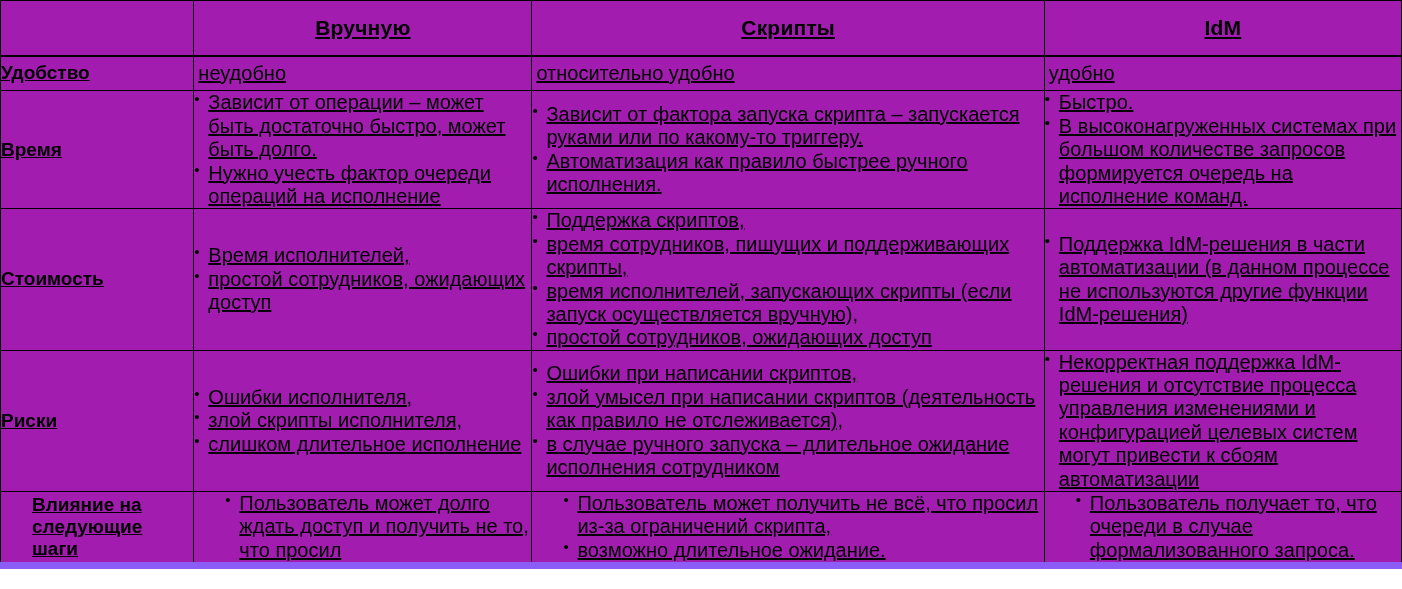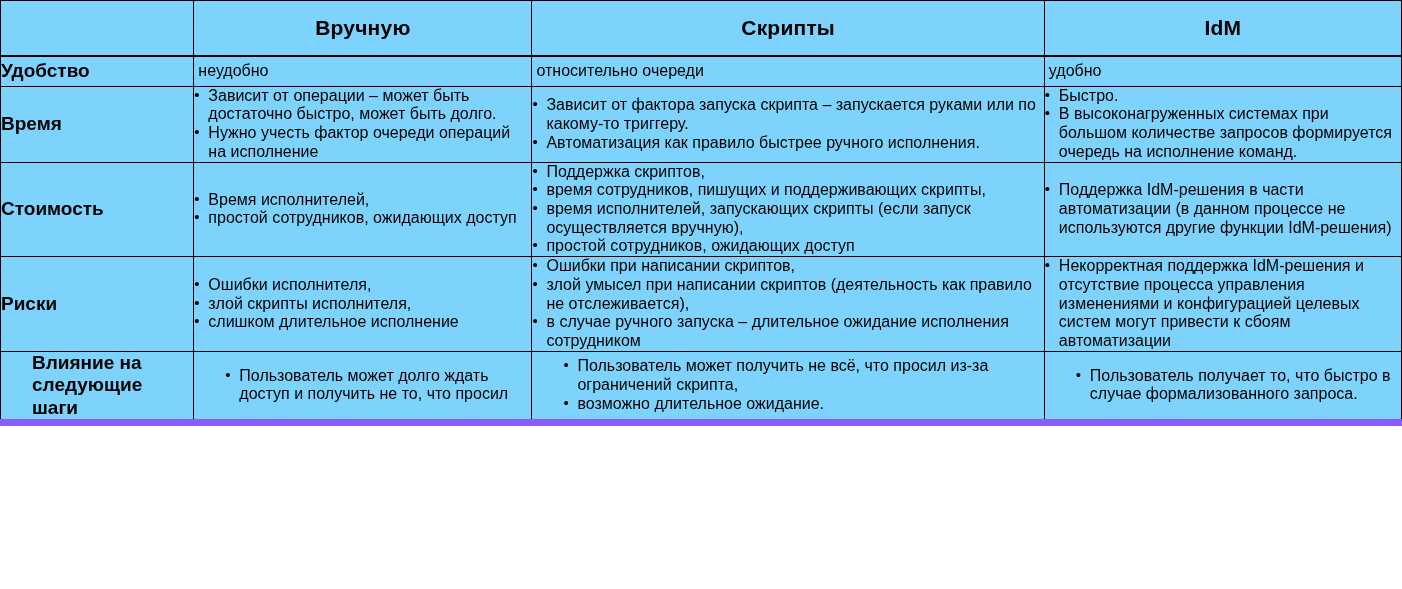--- a/index.html
+++ b/index.html
@@ -25,21 +25,22 @@
   .col-criteria { width: 183px; }
   .col-manual   { width: 320px; }
   .col-scripts  { width: 485px; }
   .col-idm      { width: 338px; }
 
   .comparison-table td,
   .comparison-table th {
     border: 1px solid #000000;
     vertical-align: middle;
     padding: 0;
-    background: #7dd3fc;
+    background: #a21caf;
+    text-decoration: underline;
   }
 
   
   .head-row th {
     border-top: 1px solid #000000;
     border-bottom: 2px solid #000000;
   }
   .body-row > * {
     border-bottom: 2px solid #000000;
   }
@@ -59,21 +60,21 @@
 
   .criteria-cell {
     font-size: 19px;
     font-weight: bold;
     padding: 6px 0 6px 14px;
     line-height: 1.18;
     text-align: left;
   }
 
   .content-cell {
-    font-size: 16px;
+    font-size: 20px;
     line-height: 1.17;
     padding: 7px 9px 7px 9px;
     vertical-align: top;
     margin-top: 32px;
   }
 
   .plain-text {
     padding-left: 4px;
   }
 
@@ -118,21 +119,21 @@
       <th class="col-criteria"></th>
       <th class="col-manual">Вручную</th>
       <th class="col-scripts">Скрипты</th>
       <th class="col-idm">IdM</th>
     </tr>
   </thead>
   <tbody id="table-body">
       <tr class="body-row row-convenience">
         <td class="col-criteria criteria-cell">Удобство</td>
         <td class="col-manual content-cell"><span class="plain-text">неудобно</span></td>
-        <td class="col-scripts content-cell"><span class="plain-text">относительно очереди</span></td>
+        <td class="col-scripts content-cell"><span class="plain-text">относительно удобно</span></td>
         <td class="col-idm content-cell"><span class="plain-text">удобно</span></td>
       </tr>
       <tr class="body-row row-time">
         <td class="col-criteria criteria-cell">Время</td>
         <td class="col-manual content-cell">
           <ul class="bullets">
             <li>Зависит от операции – может быть достаточно быстро, может быть долго.</li>
             <li>Нужно учесть фактор очереди операций на исполнение</li>
           </ul>
         </td>
@@ -201,18 +202,18 @@
           </ul>
         </td>
         <td class="col-scripts content-cell">
           <ul class="bullets">
             <li>Пользователь может получить не всё, что просил из-за ограничений скрипта,</li>
             <li>возможно длительное ожидание.</li>
           </ul>
         </td>
         <td class="col-idm content-cell">
           <ul class="bullets">
-            <li>Пользователь получает то, что быстро в случае формализованного запроса.</li>
+            <li>Пользователь получает то, что очереди в случае формализованного запроса.</li>
           </ul>
         </td>
       </tr>
     </tbody>
 </table>
 
 </body></html>

